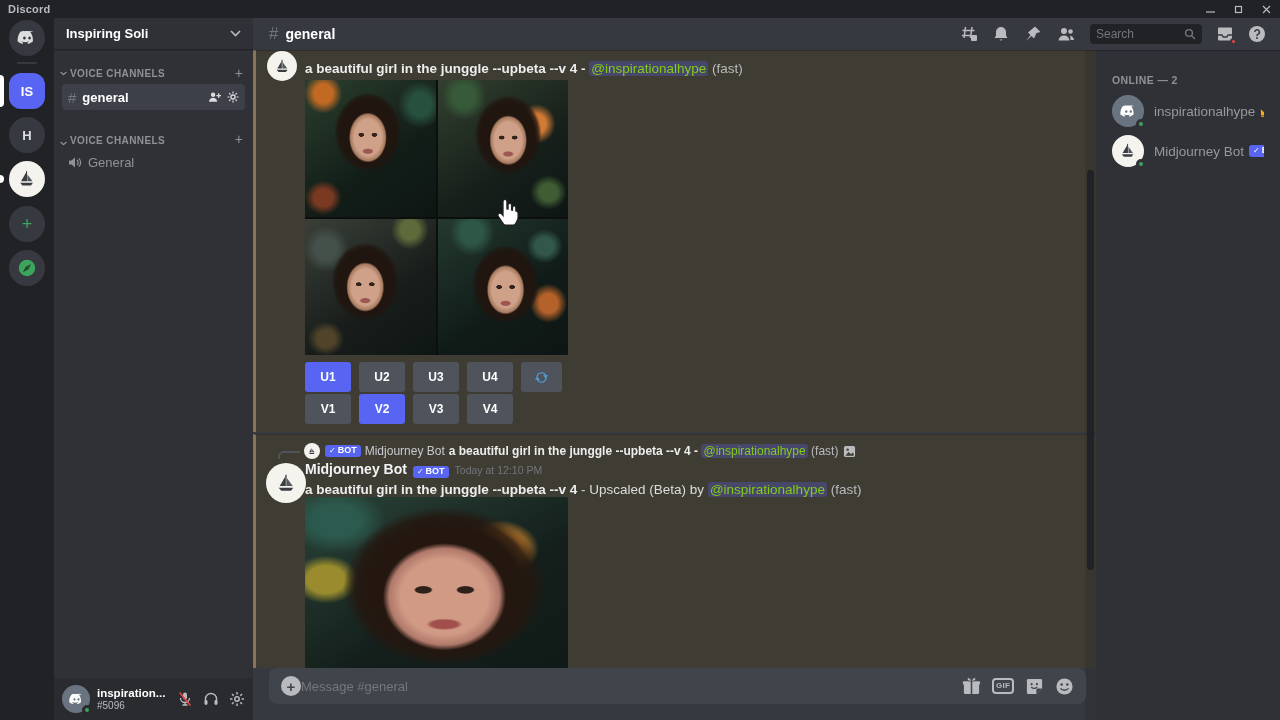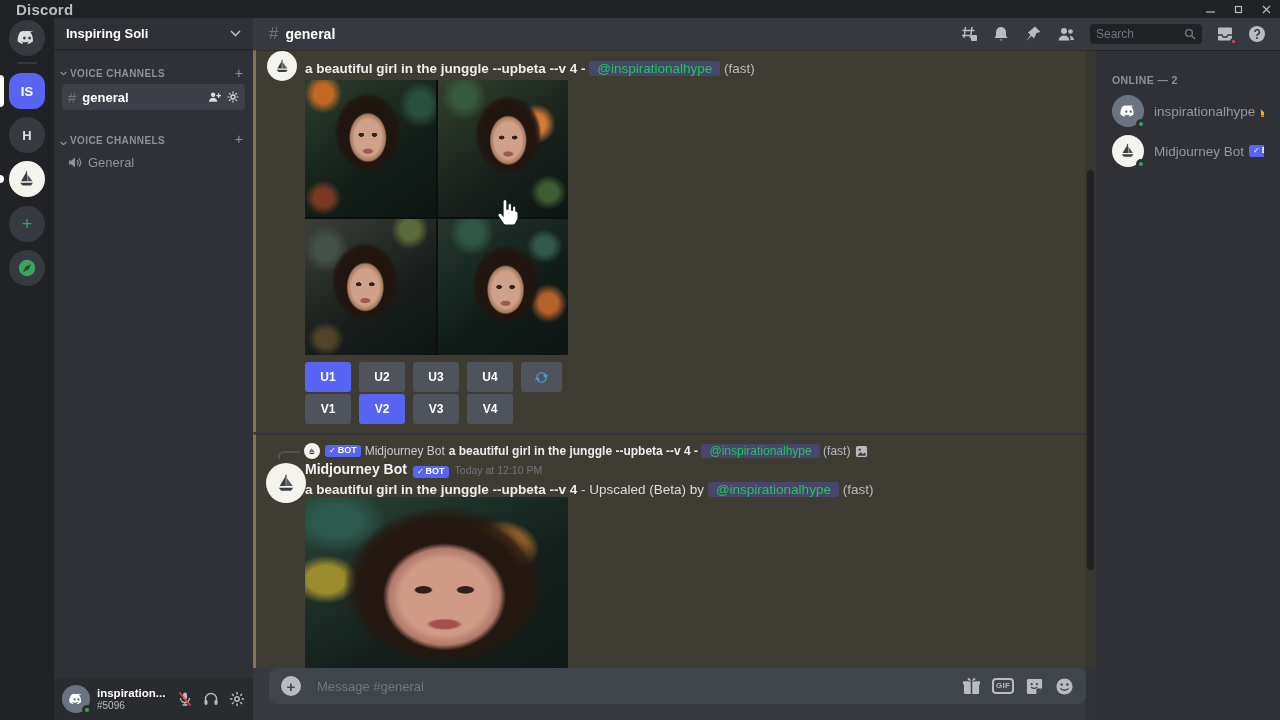--- a/index.html
+++ b/index.html
@@ -7,21 +7,21 @@
   body {
     font-family:"Liberation Sans","DejaVu Sans",sans-serif;
     background:#36393f; color:#dcddde; position:relative;
     -webkit-font-smoothing:antialiased;
   }
   svg { display:block; }
 
   
   .titlebar { position:absolute; top:0; left:0; right:0; height:18px; background:#202225;
     display:flex; align-items:center; z-index:50; }
-  .titlebar .app-name { font-size:15px; color:#b9bbbe; font-weight:bold; margin-left:16px; letter-spacing:.2px; }
+  .titlebar .app-name { font-size:11px; color:#b9bbbe; font-weight:bold; margin-left:8px; letter-spacing:.2px; }
   .win-controls { margin-left:auto; display:flex; height:100%; }
   .win-btn { width:28px; height:100%; display:flex; align-items:center; justify-content:center; }
 
   
   .app { position:absolute; top:18px; left:0; right:0; bottom:0; display:flex; }
 
   
   .rail { width:54px; background:#202225; position:relative; flex:none; }
   .rail-item { position:absolute; left:9px; width:36px; height:36px; border-radius:50%;
     background:#36393f; display:flex; align-items:center; justify-content:center;
@@ -82,21 +82,21 @@
   .msg-group { position:absolute; left:0; right:0; background:#3f3c33;
     border-left:3px solid #8a7456; }
   .g1 { top:0; height:382px; }
   .g2 { top:384px; height:234px; border-top:1px solid rgba(0,0,0,.2); }
   .avatar-40 { position:absolute; width:40px; height:40px; border-radius:50%; background:#f5f3ee;
     display:flex; align-items:center; justify-content:center; overflow:hidden; }
   .avatar-30 { position:absolute; width:30px; height:30px; border-radius:50%; background:#f5f3ee;
     display:flex; align-items:center; justify-content:center; overflow:hidden; }
   .msg-line { position:absolute; left:49px; font-size:13.5px; line-height:18px; color:#dcddde; white-space:nowrap; }
   .prompt-bold { font-weight:bold; color:#eceded; }
-  .mention { background:rgba(88,101,242,.3); color:#22c55e; border-radius:3px; padding:0 8px; font-weight:500; }
+  .mention { background:rgba(88,101,242,.3); color:#84cc16; border-radius:3px; padding:0 2px; font-weight:500; }
   .fastlbl { color:#b9bbbe; }
 
   
   .img-grid { position:absolute; left:49px; top:30px; width:263px; height:275px;
     display:grid; grid-template-columns:1fr 1fr; grid-template-rows:1fr 1fr; gap:2px;
     background:#0c0f0d; border-radius:2px; overflow:hidden; }
   .portrait {
     background:
       radial-gradient(ellipse 2.4% 1.6% at calc(var(--fx) - 5%) calc(var(--fy) - 2%), #32231c 0 80%, transparent 100%),
       radial-gradient(ellipse 2.4% 1.6% at calc(var(--fx) + 5%) calc(var(--fy) - 2%), #32231c 0 80%, transparent 100%),
@@ -146,21 +146,21 @@
   
   .scroll-track { position:absolute; top:0; bottom:0; right:0; width:11px; background:rgba(32,34,37,.25); }
   .scroll-thumb { position:absolute; top:120px; right:2px; width:7px; height:400px; border-radius:4px; background:#202225; }
 
   
   .input-bar { position:absolute; left:16px; right:10px; bottom:16px; height:36px; background:#40444b;
     border-radius:8px; display:flex; align-items:center; padding:0 12px; z-index:6; }
   .attach-circle { width:20px; height:20px; border-radius:50%; background:#b9bbbe; color:#40444b;
     display:flex; align-items:center; justify-content:center; font-size:15px; font-weight:bold; flex:none; }
   .input-bar input { flex:1; background:transparent; border:0; outline:none; color:#84cc16; font-size:13px;
-    margin-left:16px; font-family:"Liberation Sans","DejaVu Sans",sans-serif; min-width:0; }
+    margin-left:0; font-family:"Liberation Sans","DejaVu Sans",sans-serif; min-width:0; }
   .input-bar input::placeholder { color:#72767d; }
   .input-icons { display:flex; align-items:center; gap:11px; margin-left:10px; }
   .gif-chip { border:2px solid #b9bbbe; border-radius:4px; color:#b9bbbe; font-size:8px; font-weight:bold;
     padding:2px 2px; line-height:1; letter-spacing:.2px; }
 
   
   .members { width:184px; background:#2f3136; flex:none; position:relative; padding-top:24px; }
   .members .online-h { margin:0 0 6px 16px; font-size:10.5px; font-weight:bold; color:#8e9297; letter-spacing:.4px; }
   .member-row { margin:2px 8px; height:38px; border-radius:4px; display:flex; align-items:center; padding:0 8px; }
   .member-avatar { width:32px; height:32px; border-radius:50%; position:relative; display:flex; align-items:center; justify-content:center; flex:none; }

